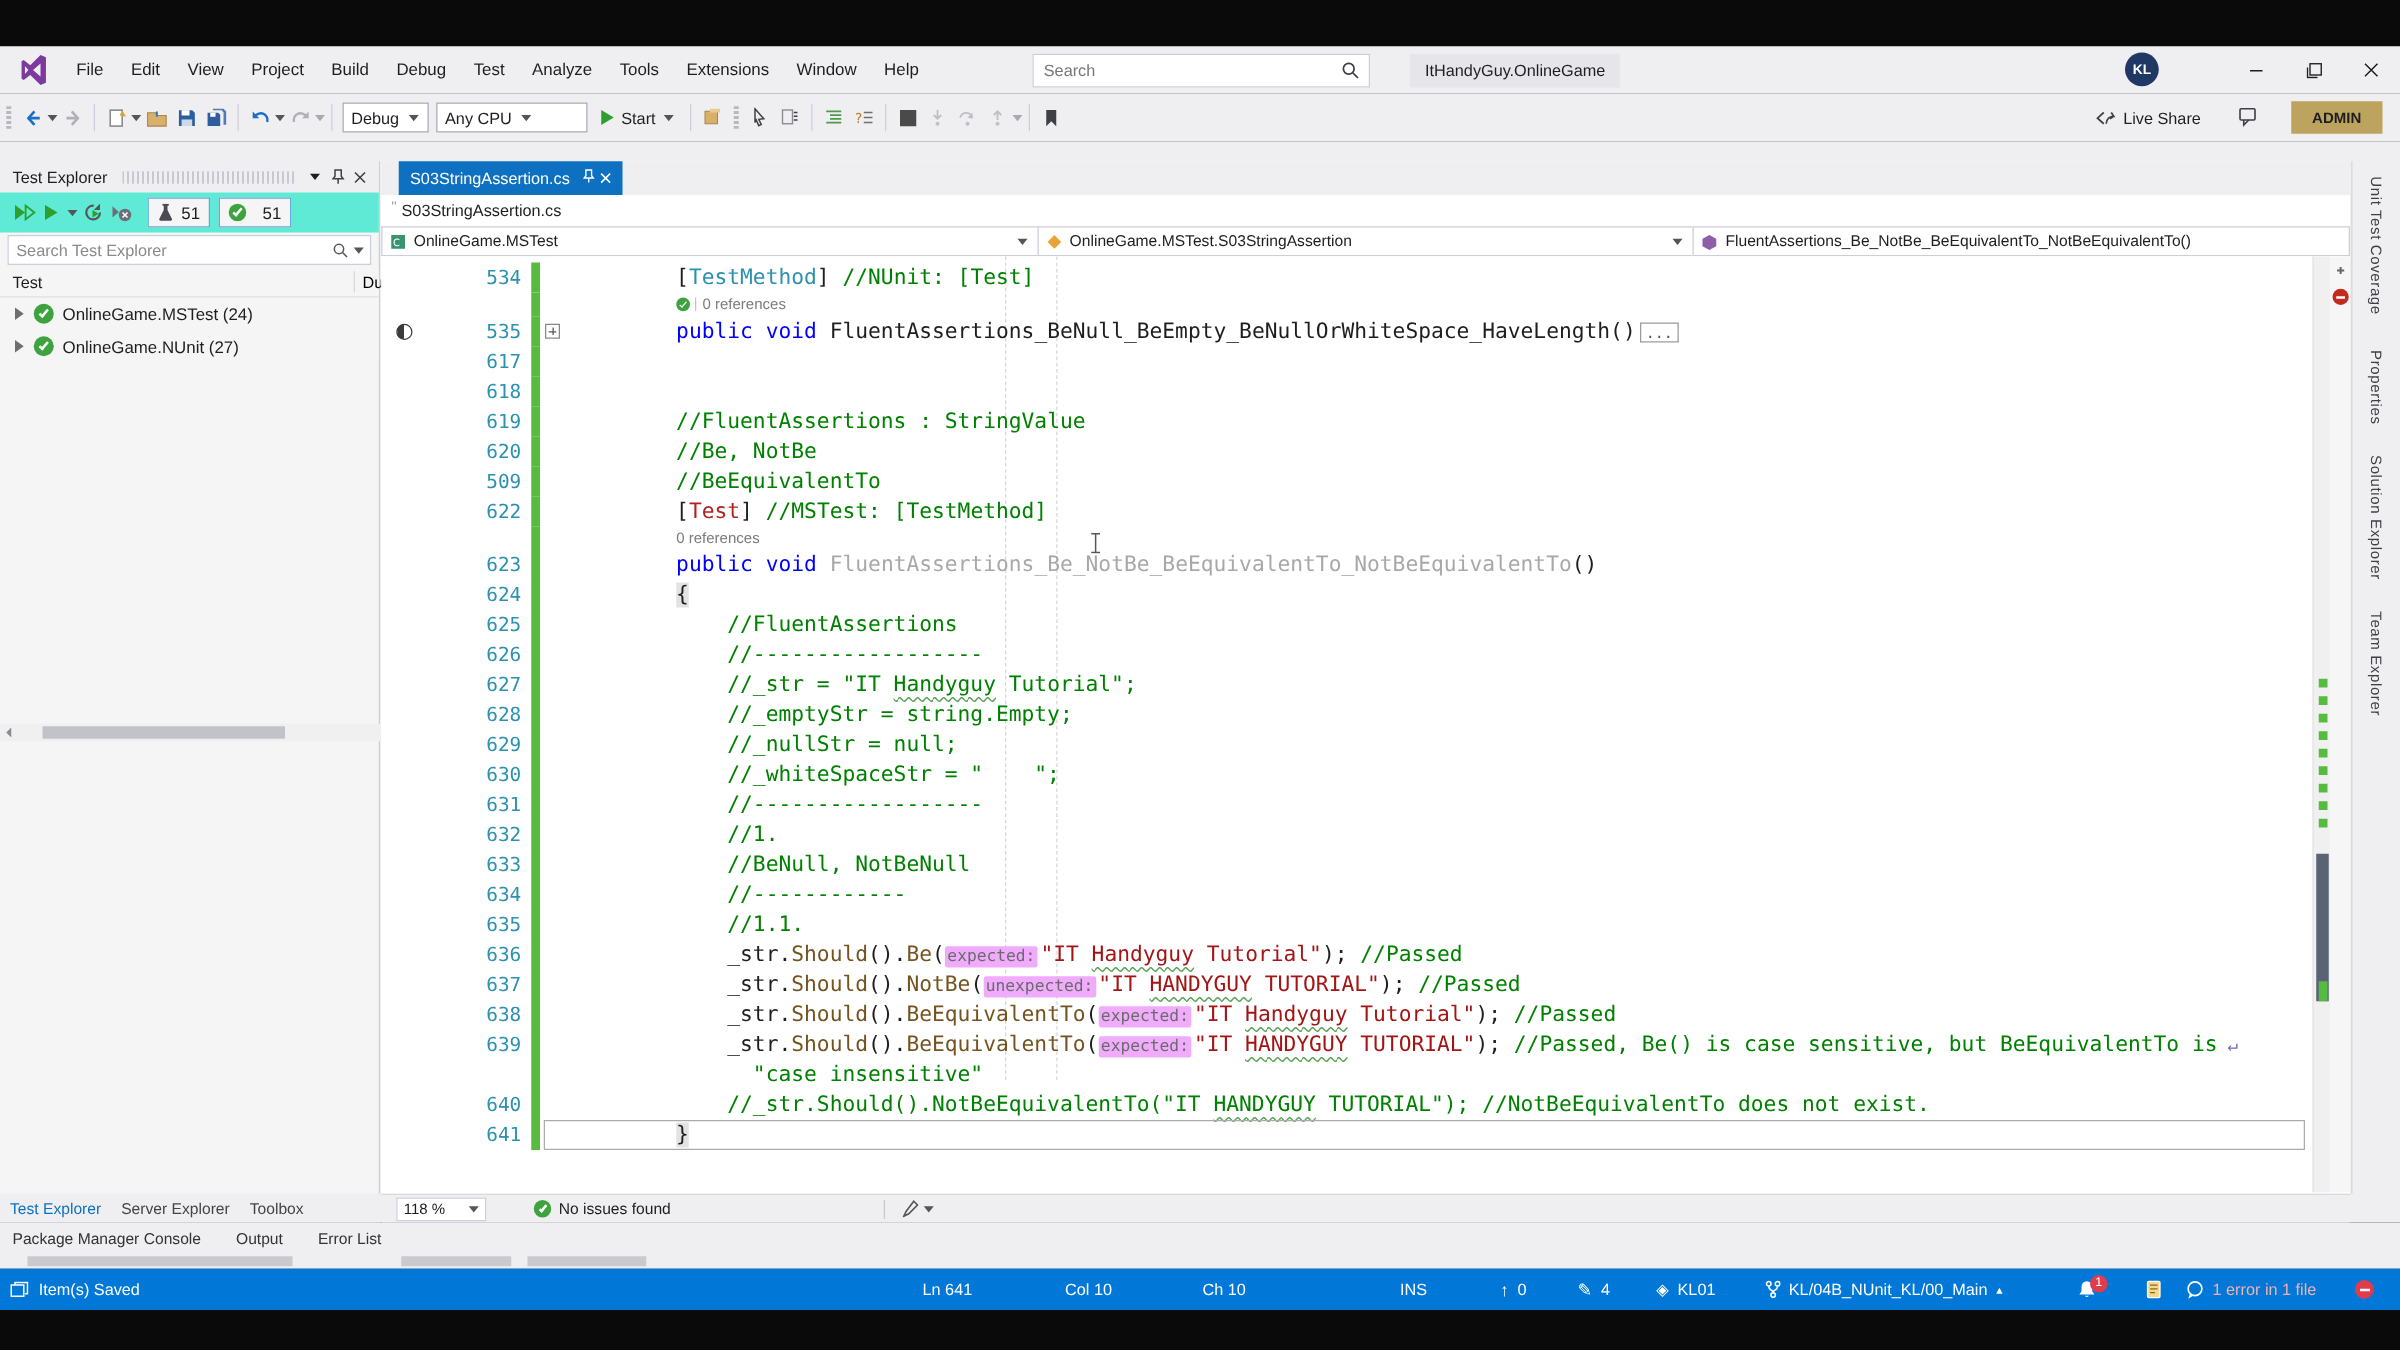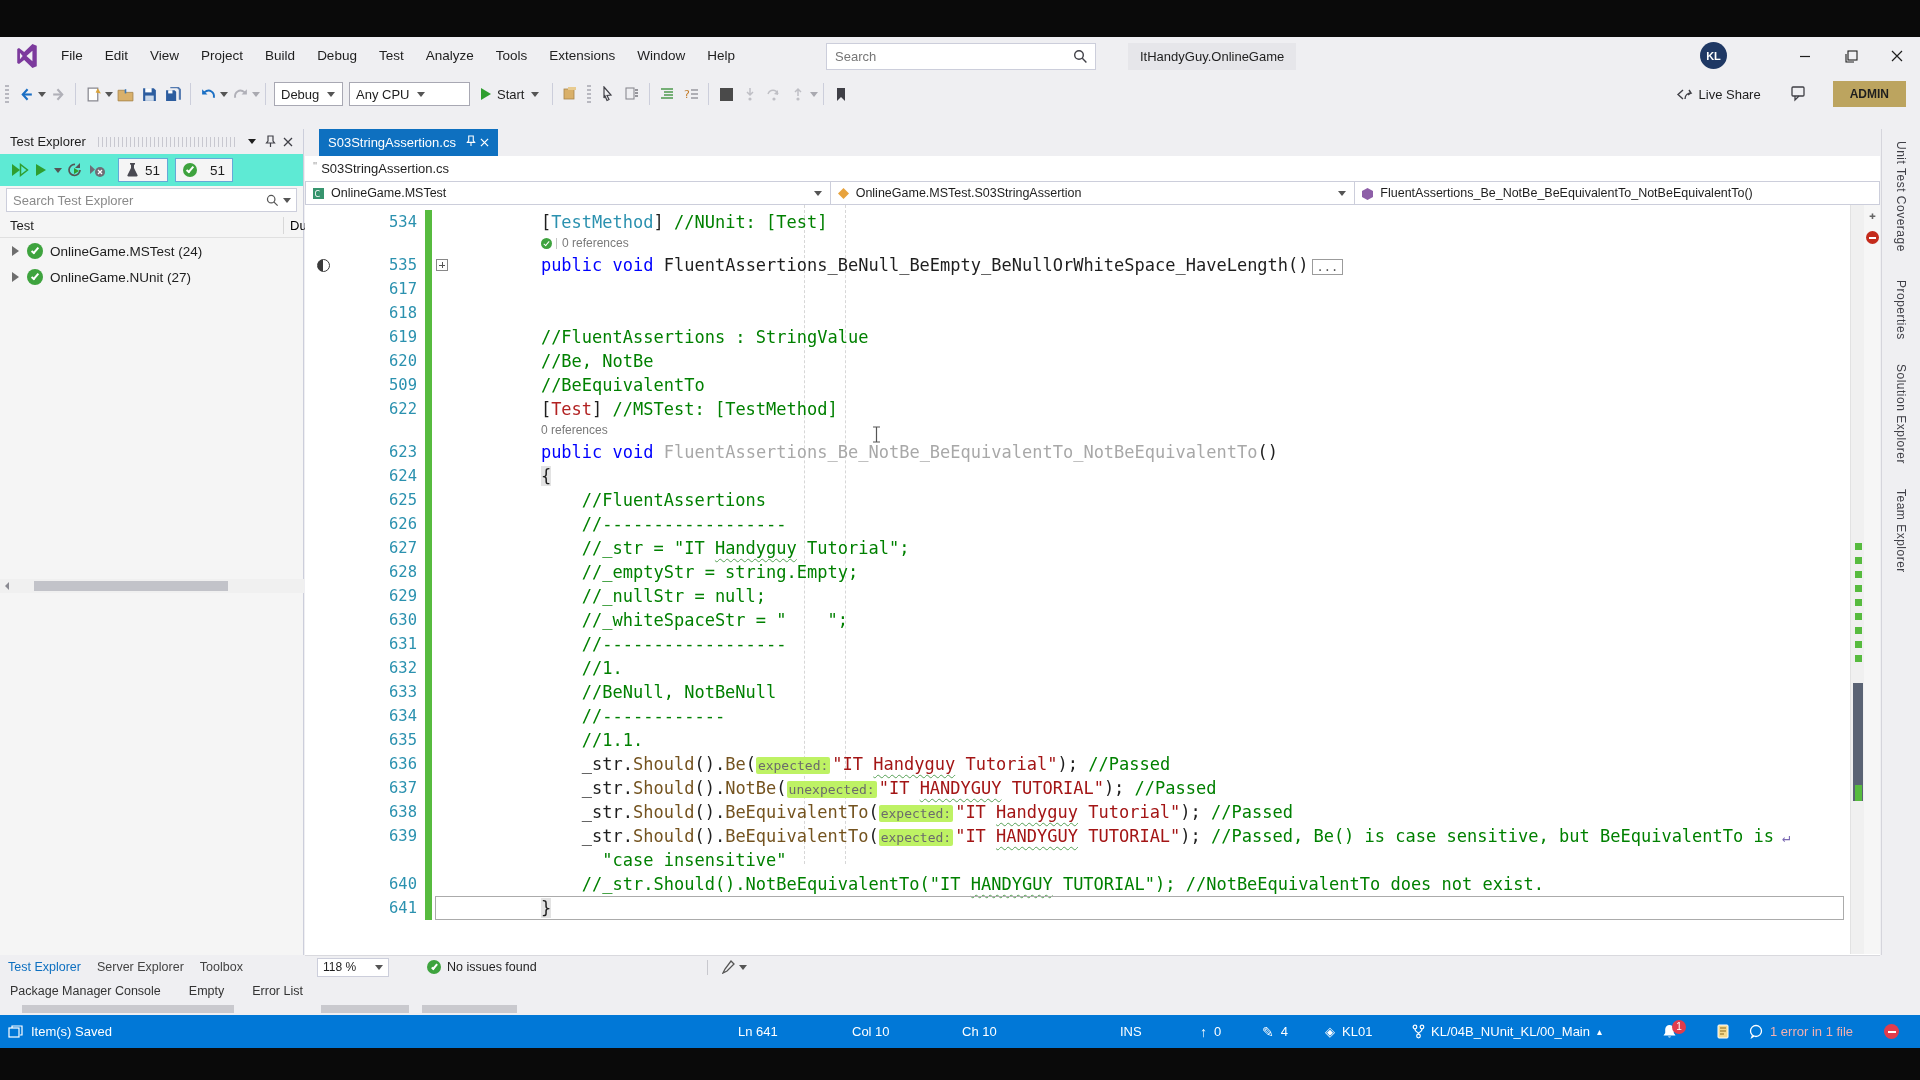--- a/index.html
+++ b/index.html
@@ -85,21 +85,21 @@
   .row{display:flex;height:24px;line-height:24px;position:relative;}
   .row.lensrow{height:19px;line-height:19px;}
   .cell-margin{width:36px;flex:0 0 auto;display:flex;align-items:center;justify-content:center;}
   .cell-num{width:84px;flex:0 0 auto;text-align:right;padding-right:8px;font-size:15.5px;color:#2B91AF;}
   .cell-bar{width:7px;flex:0 0 auto;background:#57BB3F;}
   .cell-fold{width:20px;flex:0 0 auto;display:flex;align-items:center;justify-content:center;}
   .cell-code{white-space:pre;font-size:17px;color:#1E1E1E;padding-left:7px;}
   .sg-p{color:#1E1E1E}.sg-k{color:#0000FF}.sg-c{color:#008000}.sg-s{color:#A31515}
   .sg-t{color:#2B91AF}.sg-m{color:#74531F}.sg-g{color:#A8A8A8}.sg-r{color:#B22222}
   .sq{text-decoration:underline;text-decoration-style:wavy;text-decoration-color:#55A055;text-decoration-thickness:1px;text-underline-offset:4px;}
-  .chip{font-size:13px;color:#6B6B6B;background:#bef264;border-radius:2px;padding:1px 2px;margin-right:2px;}
+  .chip{font-size:13px;color:#6B6B6B;background:#f0abfc;border-radius:2px;padding:1px 2px;margin-right:2px;}
   .foldbox{font-size:12px;color:#555;border:1px solid #9B9B9B;padding:0 4px;margin-left:3px;background:#fff;}
   .brace{background:#E3E3E3;}
   .lens{font-size:12px;color:#7A7A7A;display:flex;align-items:center;font-family:"Liberation Sans",sans-serif;text-align:right;}
   .lens .lchk{width:11px;height:11px;border-radius:50%;background:#3EA33E;display:inline-flex;align-items:center;justify-content:center;margin-right:4px;}
   .lens .lchk i{width:3px;height:6px;border-right:1.5px solid #fff;border-bottom:1.5px solid #fff;transform:rotate(40deg);display:block;margin-top:-1px;}
   .lens .ldiv{width:1px;height:11px;background:#C5C5C5;margin-right:5px;}
   .bookmark{width:13px;height:13px;border-radius:50%;border:1.5px solid #3A3A3A;background:linear-gradient(90deg,#3A3A3A 50%,#fff 50%);}
   .foldplus{width:12px;height:12px;border:1px solid #888;background:#fff;position:relative;}
   .foldplus:before,.foldplus:after{content:"";position:absolute;background:#555;}
   .foldplus:before{left:2px;right:2px;top:5px;height:1px;}
@@ -770,21 +770,21 @@
         <span class="vtab" style="margin-top: 12px;">Unit Test Coverage</span>
         <span class="vtab" style="margin-top: 28px;">Properties</span>
         <span class="vtab" style="margin-top: 24px;">Solution Explorer</span>
         <span class="vtab" style="margin-top: 26px;">Team Explorer</span>
       </div>
   </div>
 
   <div class="bott2">
     <div class="b2-tabs" id="b2tabs">
         <span class="b2-tab">Package Manager Console</span>
-        <span class="b2-tab">Empty</span>
+        <span class="b2-tab">Output</span>
         <span class="b2-tab">Error List</span>
       </div>
     <div class="b2-blocks">
       <span class="blk" style="left:22px;width:212px"></span>
       <span class="blk" style="left:321px;width:88px"></span>
       <span class="blk" style="left:422px;width:95px"></span>
     </div>
   </div>
 
   <div class="statusbar">

